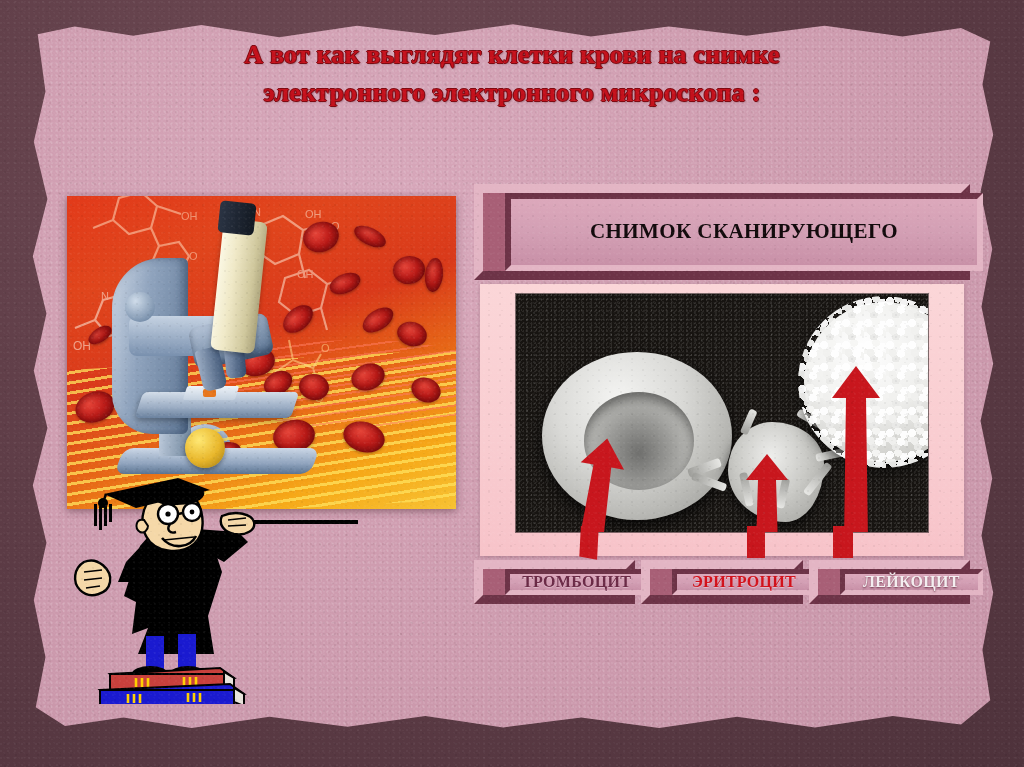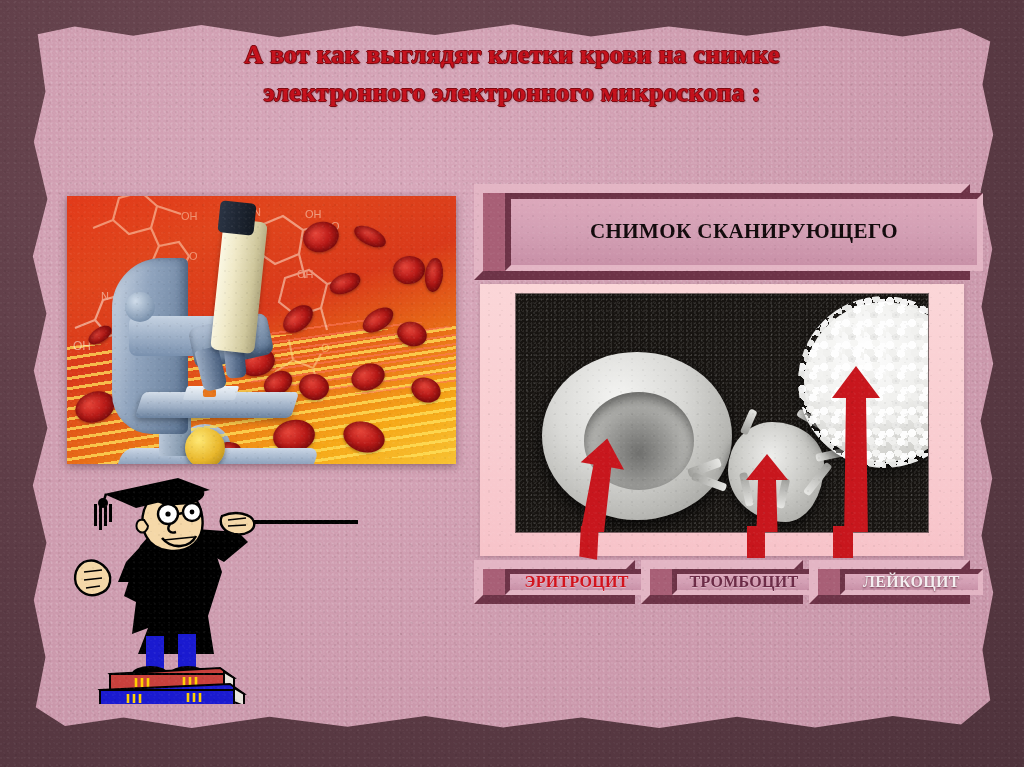--- a/index.html
+++ b/index.html
@@ -73,21 +73,21 @@
     font-weight:bold;font-size:26px;line-height:1.48;
     letter-spacing:.2px;
     text-shadow:
       -1px 0 #7e0a12, 1px 0 #7e0a12, 0 -1px #7e0a12, 0 1px #7e0a12,
       1px 1px 2px rgba(60,10,16,.55);
   }
   #title .ln{display:block;white-space:nowrap;}
 
   
   #microscope{
-    position:absolute;left:67px;top:196px;width:389px;height:268px;z-index:20;
+    position:absolute;left:67px;top:196px;width:389px;height:313px;z-index:20;
     overflow:hidden;
     box-shadow:0 2px 8px rgba(50,20,30,.45);
     background:
       linear-gradient(160deg,#e23a1a 0%, #e0451c 22%, #d9391a 45%, #e86c16 66%, #f6a817 84%, #f7c233 100%);
     text-decoration: underline;
   }
   .mg-rays{position:absolute;left:-5%;top:52%;width:118%;height:48%;
     background:repeating-linear-gradient(-6deg, rgba(255,224,90,.85) 0 3px, rgba(247,160,30,.0) 3px 10px);
     transform:rotate(-3deg);opacity:.9;}
   .mg-stream{position:absolute;left:40%;top:46%;width:70%;height:28%;
@@ -455,26 +455,26 @@
       <div class="arrow" style="left:348px;top:242px;">
         <svg width="30" height="34" viewBox="0 0 30 34">
           <path d="M5,0 L25,0 L25,32 L5,32 Z" fill="#c8161d"></path>
         </svg>
       </div>
     </div>
 
     <div id="labels">
       <div class="lbl bevel">
         <div class="inner">
-          <span class="txt c-ery">ЭРИТРОЦИТ</span>
+          <span class="txt c-thr">ТРОМБОЦИТ</span>
         </div>
       </div>
       <div class="lbl bevel">
         <div class="inner">
-          <span class="txt c-thr">ТРОМБОЦИТ</span>
+          <span class="txt c-ery">ЭРИТРОЦИТ</span>
         </div>
       </div>
       <div class="lbl bevel">
         <div class="inner">
           <span class="txt c-leu">ЛЕЙКОЦИТ</span>
         </div>
       </div>
     </div>
 
   </div>

